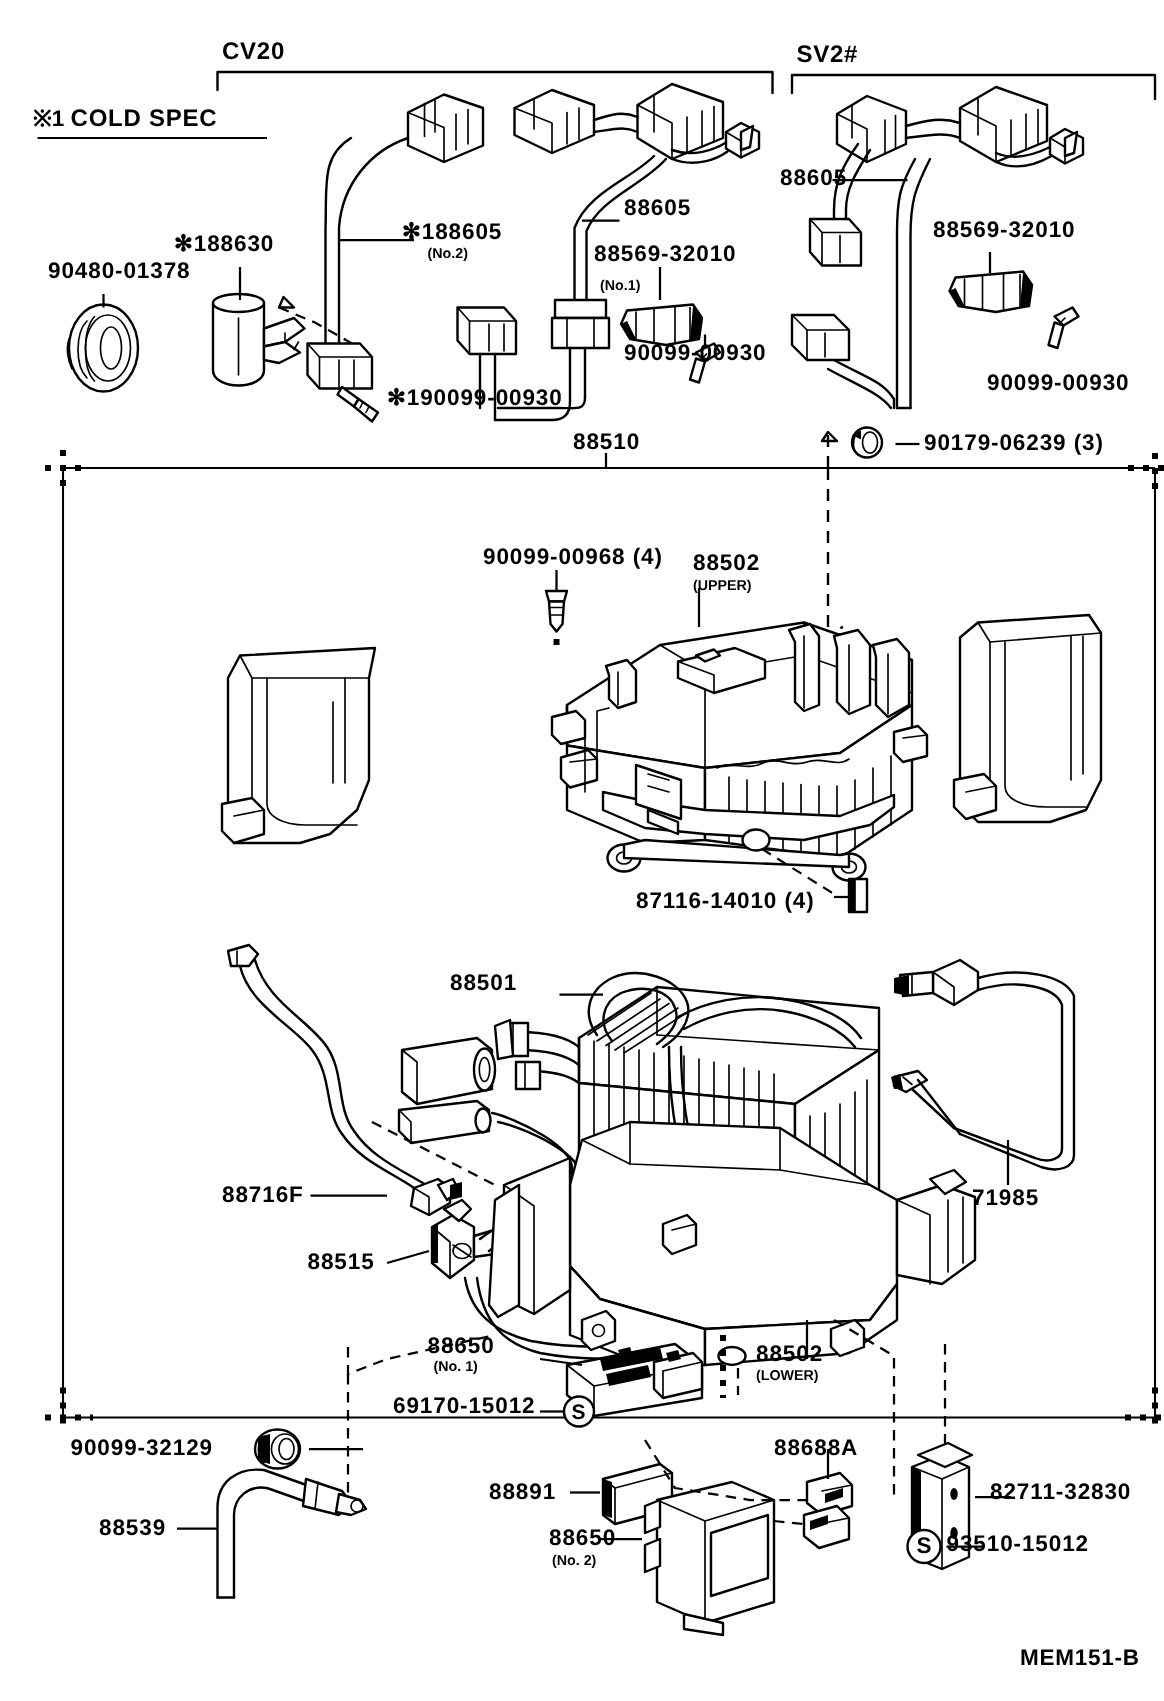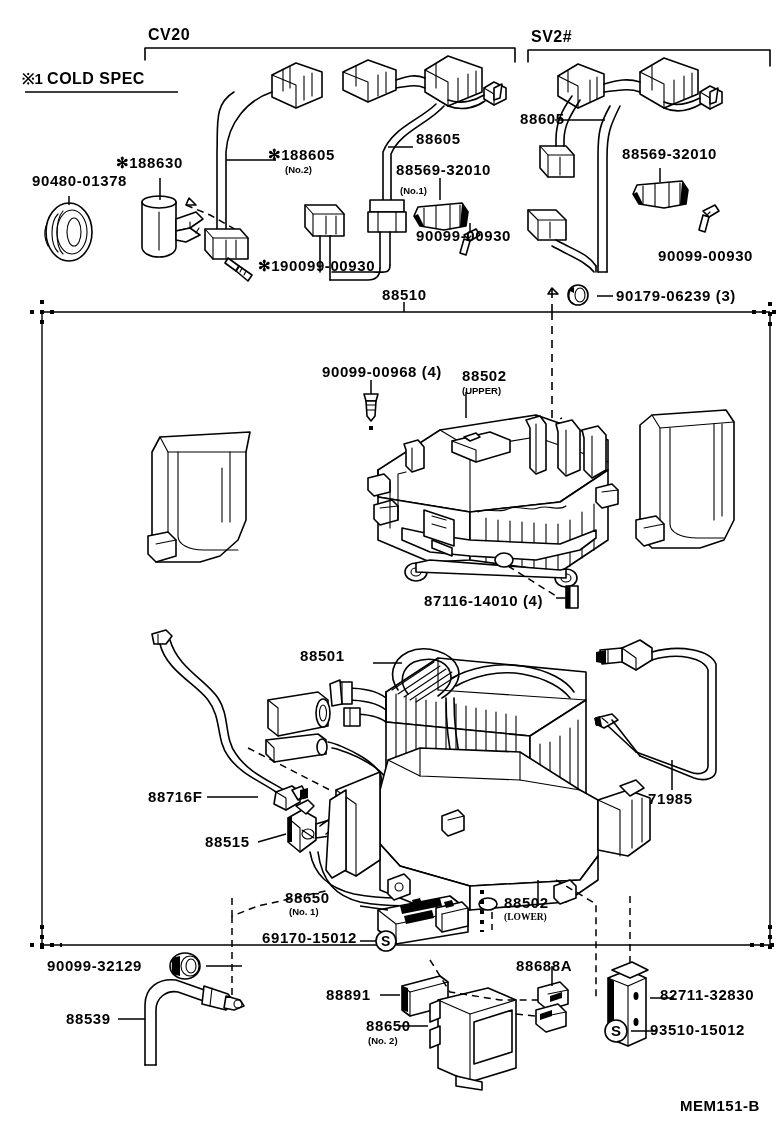--- a/index.html
+++ b/index.html
@@ -654,29 +654,29 @@
 
   <div class="lbl code" style="left:300px;top:648px;text-align:right;">88501</div>
   <div class="lbl code" style="left:148px;top:789px;">88716F</div>
   <div class="lbl code" style="left:205px;top:834px;">88515</div>
   <div class="lbl code" style="left:648px;top:791px;">71985</div>
 
   <div class="lbl code" style="left:285px;top:890px;">88650</div>
   <div class="sub" style="left:289px;top:906px;">(No. 1)</div>
   <div class="lbl code" style="left:262px;top:930px;">69170-15012</div>
   <div class="lbl code" style="left:504px;top:895px;">88502</div>
-  <div class="sub" style="left:504px;top:912px;font-family:Liberation Serif, serif;">(LOWER)</div>
+  <div class="sub" style="left:504px;top:912px;">(LOWER)</div>
 
   <div class="lbl code" style="left:47px;top:958px;">90099-32129</div>
   <div class="lbl code" style="left:66px;top:1011px;">88539</div>
   <div class="lbl code" style="left:326px;top:987px;">88891</div>
   <div class="lbl code" style="left:366px;top:1018px;">88650</div>
   <div class="sub" style="left:368px;top:1035px;">(No. 2)</div>
   <div class="lbl code" style="left:516px;top:958px;">88688A</div>
   <div class="lbl code" style="left:660px;top:987px;">82711-32830</div>
-  <div class="lbl code" style="left:650px;top:1022px;">93510-15012</div>
+  <div class="lbl code" style="left:631px;top:1022px;">93510-15012</div>
 
   <div class="lbl" style="left:381px;top:934px;font-size:14px;">S</div>
   <div class="lbl" style="left:611px;top:1023px;font-size:15px;">S</div>
 
   <div class="lbl" style="left:680px;top:1098px;font-size:15px;letter-spacing:0.5px;">MEM151-B</div>
 
 </div>
 
 </body></html>

